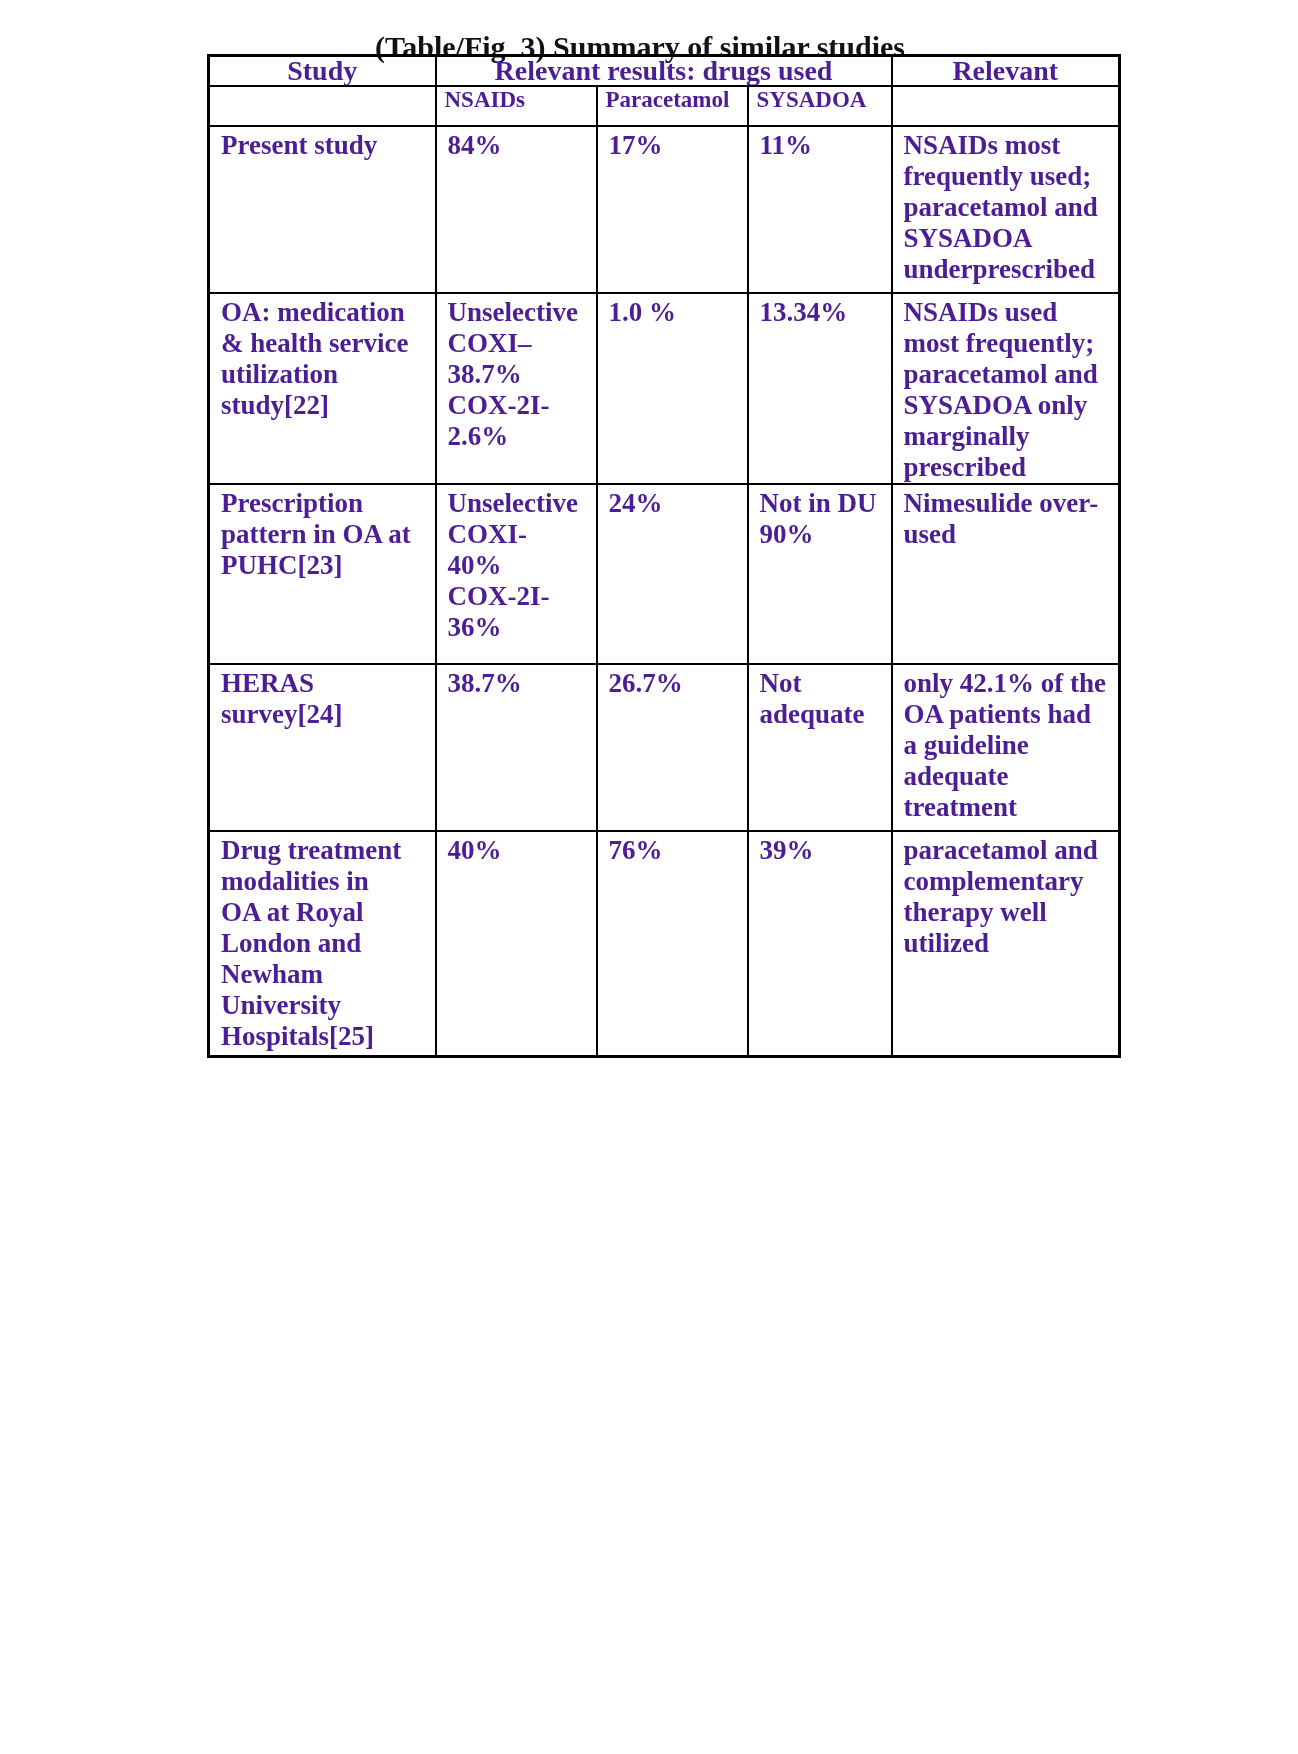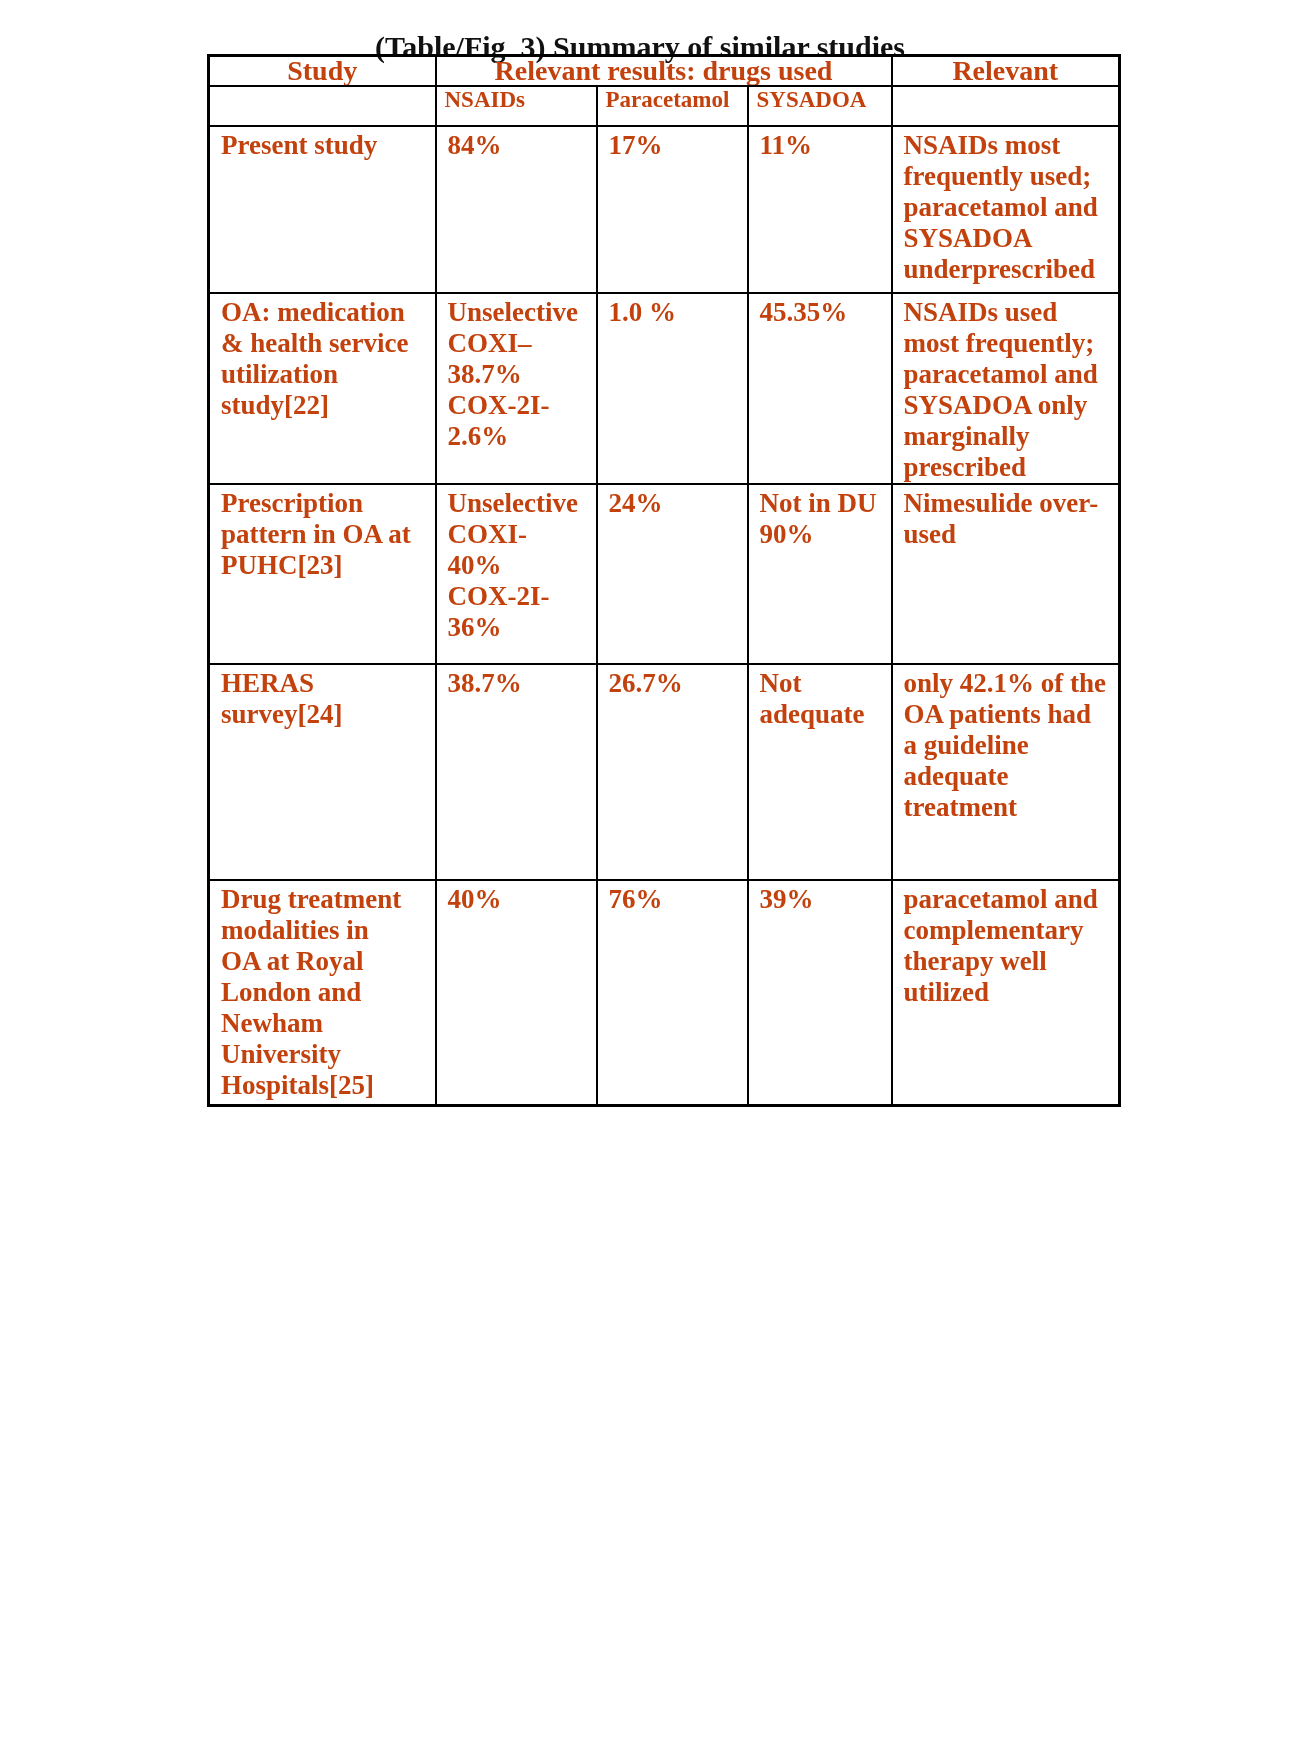--- a/index.html
+++ b/index.html
@@ -32,21 +32,21 @@
     border-collapse: collapse;
     table-layout: fixed;
     border: 3px solid #000000;
   }
   table.summary th, table.summary td {
     border: 2px solid #000000;
     font-weight: bold;
     vertical-align: top;
     white-space: pre-wrap;
     overflow: hidden;
-    color: #c2410c;
+    color: #4c1d95;
   }
   th.hdr {
     font-size: 28px;
     line-height: 28px;
     text-align: center;
     vertical-align: middle;
     padding: 0 2px;
   }
   th.subhdr {
     font-size: 23px;
@@ -60,21 +60,21 @@
     line-height: 31px;
     text-align: left;
     padding: 3px 6px 0 11px;
     margin-top: 22px;
   }
   tr.hA  { height: 28px; }
   tr.hB  { height: 40px; }
   tr.r0  { height: 167px; }
   tr.r1  { height: 150px; padding-left: 36px; }
   tr.r2  { height: 180px; }
-  tr.r3  { height: 216px; }
+  tr.r3  { height: 167px; }
   tr.r4  { height: 225px; }
 </style>
 </head>
 <body>
 
 <div class="page">
 
   <div class="doc-title">(Table/Fig  3) Summary of similar studies</div>
 
   <table class="summary">
@@ -117,21 +117,21 @@
       <td class="cell">OA: medication
 &amp; health service
 utilization
 study[22]</td>
       <td class="cell">Unselective
 COXI–
 38.7%
 COX-2I-
 2.6%</td>
       <td class="cell">1.0 %</td>
-      <td class="cell">45.35%</td>
+      <td class="cell">13.34%</td>
       <td class="cell">NSAIDs used
 most frequently;
 paracetamol and
 SYSADOA only
 marginally
 prescribed</td>
     </tr>
 
     <tr class="r2">
       <td class="cell">Prescription

